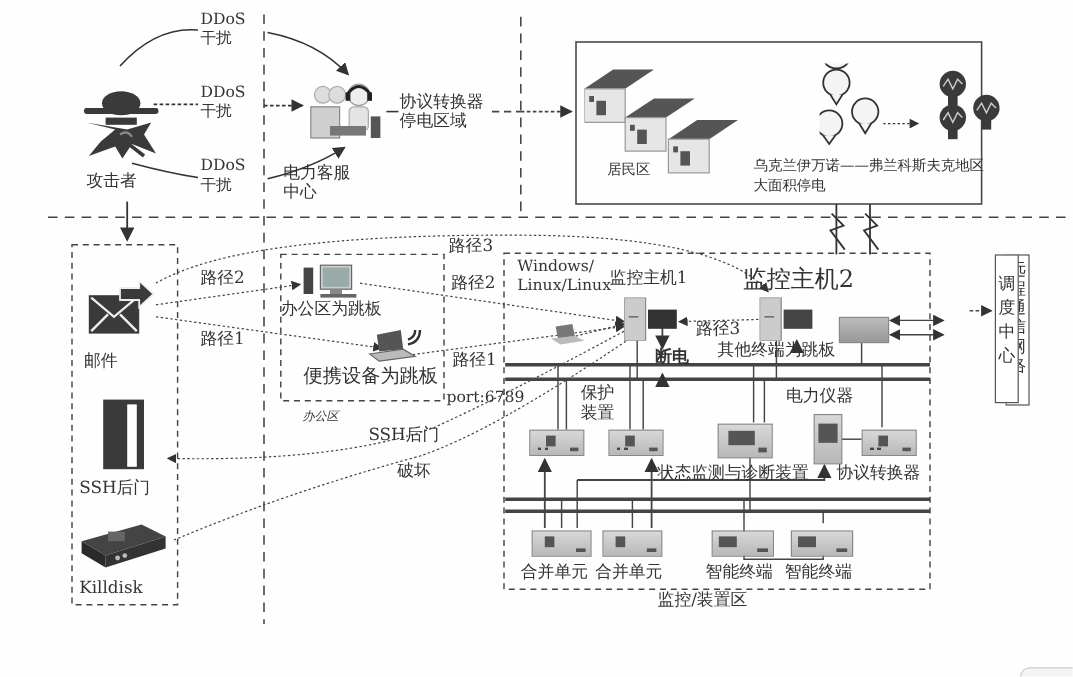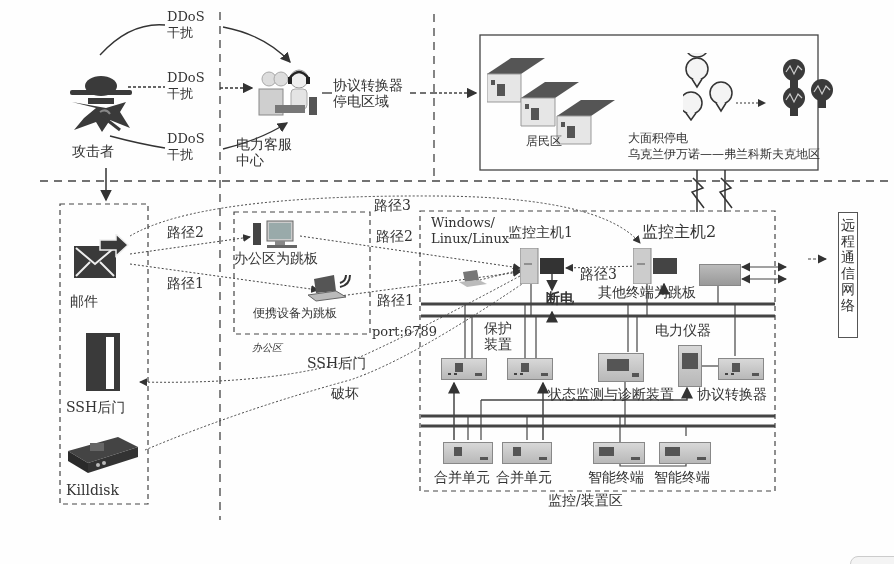--- a/index.html
+++ b/index.html
@@ -187,21 +187,21 @@
           <rect x="4" y="30" width="4" height="5" fill="#555"></rect>
       </g>
       <g transform="translate(70,42)">
         <polygon points="0,24 24,8 58,8 34,24" fill="#555"></polygon>
         <polygon points="0,24 34,24 34,52 0,52" fill="#e6e6e6" stroke="#999"></polygon>
         <rect x="10" y="34" width="8" height="12" fill="#555"></rect>
           <rect x="4" y="30" width="4" height="5" fill="#555"></rect>
       </g>
     </svg>
   </div>
-  <div class="lbl" style="left:506px;top:133px;font-size:12px;margin-left:20px;">居民区</div>
+  <div class="lbl" style="left:506px;top:133px;font-size:12px;">居民区</div>
 
   <div class="ico" style="left:683px;top:53px;width:80px;height:68px;">
     <svg width="80" height="68" viewBox="0 0 80 68">
       <g fill="#f4f4f4" stroke="#333" stroke-width="1.5">
         <path d="M14,0 a12,12 0 1 1 0.1,0 z" transform="translate(0,4)"></path>
         <circle cx="14" cy="16" r="11"></circle>
           <path d="M9,26 L14,34 L19,26"></path>
         <circle cx="38" cy="40" r="11"></circle>
           <path d="M33,50 L38,58 L43,50"></path>
         <circle cx="8" cy="50" r="11"></circle>
@@ -228,22 +228,22 @@
           <rect x="40" y="42" width="8" height="8"></rect>
       </g>
       <g stroke="#ccc" stroke-width="1.2" fill="none">
         <polyline points="8,14 12,8 16,16 20,8 24,12"></polyline>
         <polyline points="8,42 12,36 16,44 20,36 24,40"></polyline>
         <polyline points="36,34 40,28 44,36 48,28 52,32"></polyline>
       </g>
     </svg>
   </div>
   <div class="lbl c" style="left:628px;top:130px;width:190px;font-size:12px;">
+    <div>乌克兰伊万诺——弗兰科斯夫克地区</div>
     <div>大面积停电</div>
-    <div>乌克兰伊万诺——弗兰科斯夫克地区</div>
   </div>
 
   <div class="ico" style="left:72px;top:234px;width:58px;height:48px;">
     <svg width="58" height="48" viewBox="0 0 58 48">
       <rect x="2" y="12" width="42" height="32" fill="#3a3a3a"></rect>
       <polyline points="4,14 23,30 42,14" stroke="#eee" stroke-width="2" fill="none"></polyline>
       <polyline points="4,42 18,28" stroke="#eee" stroke-width="2"></polyline>
       <polyline points="42,42 28,28" stroke="#eee" stroke-width="2"></polyline>
       <polygon points="28,6 44,6 44,0 56,11 44,22 44,16 28,16" fill="#3a3a3a" stroke="#eee" stroke-width="1.5"></polygon>
     </svg>
@@ -281,38 +281,38 @@
   </div>
   <div class="lbl" style="left:234px;top:250px;font-size:14px;">办公区为跳板</div>
 
   <div class="ico" style="left:306px;top:273px;width:48px;height:30px;">
     <svg width="48" height="30" viewBox="0 0 48 30">
       <polygon points="8,6 28,2 30,18 10,20" fill="#555"></polygon>
       <polygon points="2,22 30,18 40,24 10,28" fill="#bbb" stroke="#666"></polygon>
       <path d="M34,10 Q40,8 40,2 M34,14 Q44,12 44,2" stroke="#333" stroke-width="2" fill="none"></path>
     </svg>
   </div>
-  <div class="lbl" style="left:253px;top:305px;font-size:12px;">便携设备为跳板</div>
+  <div class="lbl" style="left:253px;top:305px;font-size:16px;">便携设备为跳板</div>
   <div class="lbl" style="left:252px;top:340px;font-size:10px;font-style:italic;">办公区</div>
 
   <div class="lbl" style="left:167px;top:224px;font-size:14px;">路径2</div>
   <div class="lbl" style="left:167px;top:275px;font-size:14px;">路径1</div>
   <div class="lbl" style="left:374px;top:197px;font-size:14px;">路径3</div>
   <div class="lbl" style="left:376px;top:228px;font-size:14px;">路径2</div>
   <div class="lbl" style="left:377px;top:292px;font-size:14px;">路径1</div>
   <div class="lbl" style="left:372px;top:324px;font-size:13px;">port:6789</div>
   <div class="lbl" style="left:307px;top:355px;font-size:14px;">SSH后门</div>
   <div class="lbl" style="left:331px;top:385px;font-size:14px;">破坏</div>
 
   <div class="lbl" style="left:431px;top:215px;font-size:13px;">
     <div>Windows/</div>
     <div>Linux/Linux</div>
   </div>
   <div class="lbl" style="left:508px;top:224px;font-size:14px;">监控主机1</div>
-  <div class="lbl" style="left:642px;top:224px;font-size:16px;">监控主机2</div>
+  <div class="lbl" style="left:619px;top:224px;font-size:20px;">监控主机2</div>
 
   <div class="ico" style="left:459px;top:268px;width:30px;height:20px;">
     <svg width="30" height="20">
         <polygon points="4,4 18,2 20,12 6,14" fill="#777"></polygon>
         <polygon points="0,14 20,12 28,16 8,19" fill="#bbb"></polygon>
       </svg>
   </div>
 
   <div class="ico" style="left:520px;top:248px;width:48px;height:36px;">
     <svg width="48" height="36">
@@ -386,16 +386,17 @@
     </div>
 
   <div class="lbl" style="left:434px;top:469px;font-size:14px;">合并单元</div>
   <div class="lbl" style="left:496px;top:469px;font-size:14px;">合并单元</div>
   <div class="lbl" style="left:588px;top:469px;font-size:14px;">智能终端</div>
   <div class="lbl" style="left:654px;top:469px;font-size:14px;">智能终端</div>
 
   <div class="lbl" style="left:548px;top:492px;font-size:14px;">监控/装置区</div>
 
   <div class="vert" style="left:790px;top:212px;height:116px;margin-left:48px;">远程通信网络</div>
+  <div class="vert" style="left:829px;top:212px;height:104px;line-height:20px;padding-top:14px;">调度中心</div>
 
 
   <div class="fold"></div>
 </div>
 
 </body></html>

